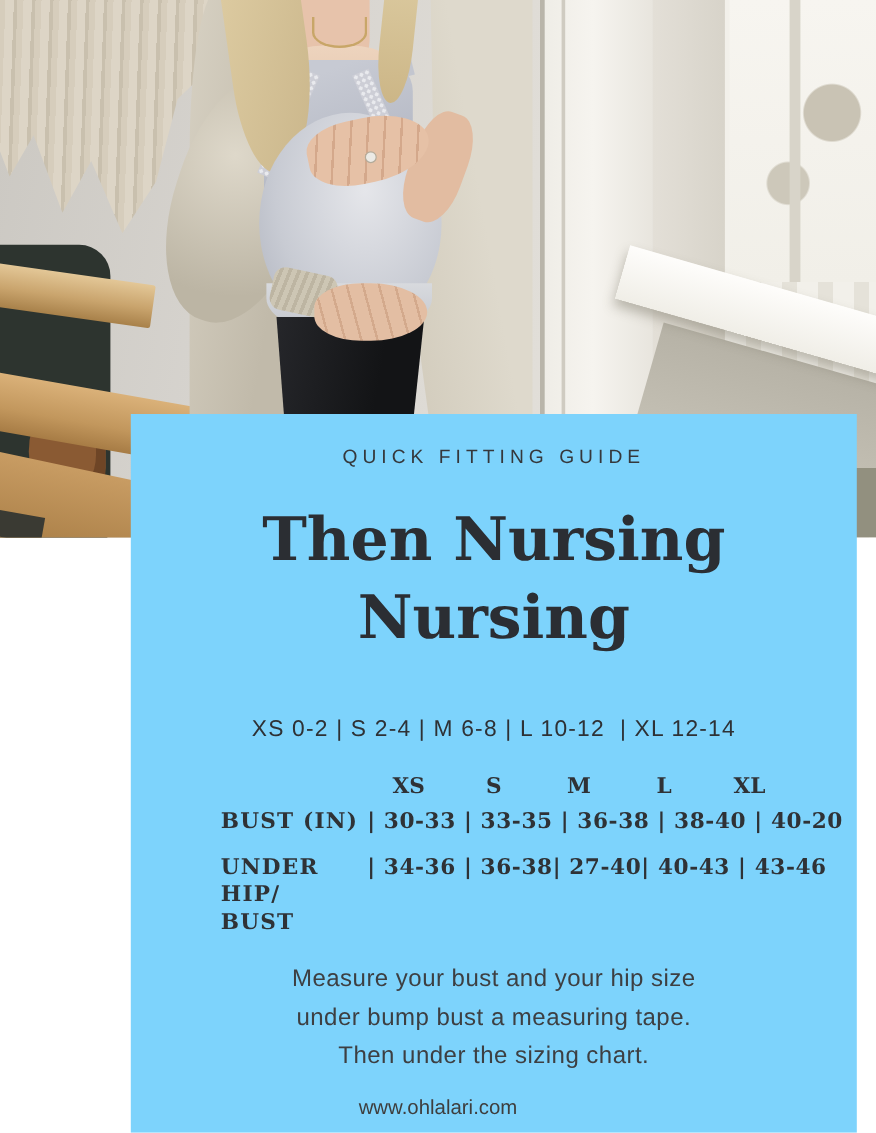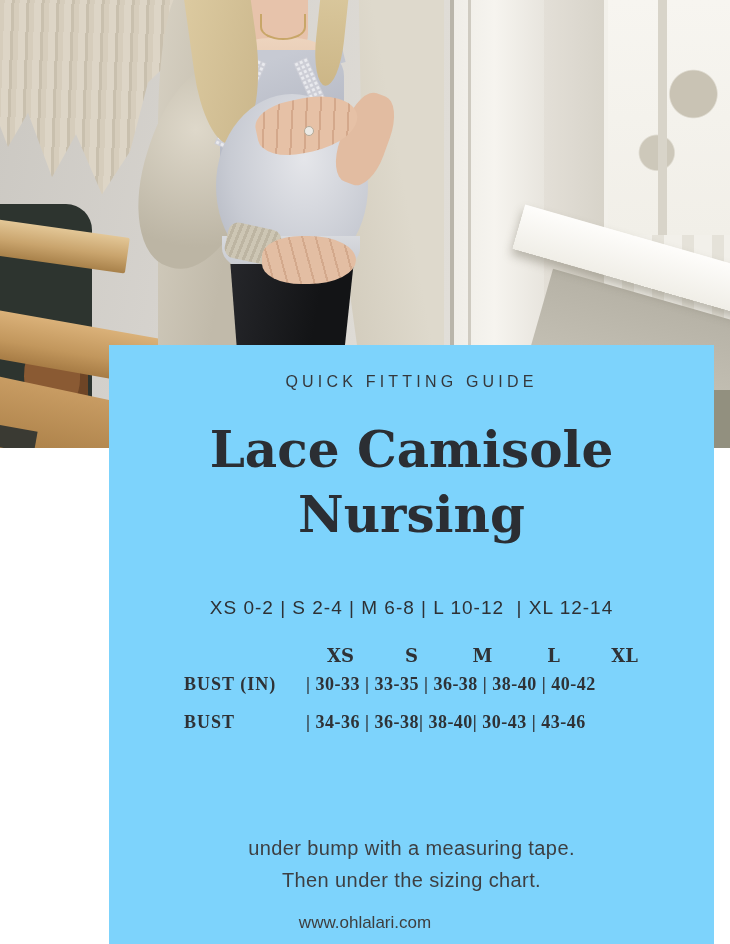--- a/index.html
+++ b/index.html
@@ -93,21 +93,21 @@
   .eyebrow{top:28px;left:0;width:100%;text-align:center;font-size:16px;letter-spacing:4.2px;
            color:#35383c;font-weight:400;}
   .title{top:72px;left:0;width:100%;text-align:center;font-family:"DejaVu Serif",serif;
          font-weight:700;font-size:50px;line-height:65px;color:#2b2e33;}
   .sizes-line{top:252px;left:0;width:100%;text-align:center;font-weight:400;font-size:19px;
               letter-spacing:1px;color:#2e3135;white-space:pre;}
   .size-table{top:300px;left:0;width:100%;font-family:"DejaVu Serif",serif;font-weight:700;
               color:#2f3236;font-size:18px;}
   .st-header{display:flex;margin-left:196px;width:355px;}
   .st-header span{flex:1 1 0;text-align:center;font-size:18px;}
-  .st-row{display:flex;margin-top:7px;align-items:flex-start;font-family:Liberation Serif, serif;}
+  .st-row{display:flex;margin-top:7px;align-items:flex-start;}
   .st-label{flex:none;width:122px;margin-left:75px;letter-spacing:1px;line-height:23px;}
   .st-values{white-space:pre;letter-spacing:.5px;line-height:23px;}
   .st-row.hip{margin-top:15px;}
   .measure{top:455px;left:0;width:100%;text-align:center;font-size:20px;line-height:32px;
            color:#3d3f42;letter-spacing:.4px;}
   .site-url{left:0;top:913px;width:730px;text-align:center;font-size:17px;color:#3e3e3e;}
 </style>
 </head>
 <body>
 
@@ -152,47 +152,48 @@
     <div class="abs hand-upper"></div>
     <div class="abs ring"></div>
     <div class="abs cuff"></div>
     <div class="abs hand-lower"></div>
   </div>
 
   <div class="abs card">
     <div class="abs eyebrow">QUICK FITTING GUIDE</div>
 
     <div class="abs title">
-      <span>Lace Camisole</span><br>
+      <span>Then Nursing</span><br>
       <span>Nursing</span>
     </div>
 
     <div class="abs sizes-line">XS 0-2 | S 2-4 | M 6-8 | L 10-12  | XL 12-14</div>
 
     <div class="abs size-table">
       <div class="st-header">
         <span>XS</span>
         <span>S</span>
         <span>M</span>
         <span>L</span>
         <span>XL</span>
       </div>
       <div class="st-row">
         <div class="st-label">BUST (IN)</div>
-        <div class="st-values">| 30-33 | 33-35 | 36-38 | 38-40 | 40-42</div>
+        <div class="st-values">| 30-33 | 33-35 | 36-38 | 38-40 | 40-20</div>
       </div>
       <div class="st-row hip">
         <div class="st-label">
+          <div>UNDER HIP/</div>
           <div>BUST</div>
         </div>
-        <div class="st-values">| 34-36 | 36-38| 38-40| 30-43 | 43-46</div>
+        <div class="st-values">| 34-36 | 36-38| 27-40| 40-43 | 43-46</div>
       </div>
     </div>
 
     <div class="abs measure">
-      <br>
-      <span>under bump with a measuring tape.</span><br>
+      <span>Measure your bust and your hip size</span><br>
+      <span>under bump bust a measuring tape.</span><br>
       <span>Then under the sizing chart.</span>
     </div>
   </div>
 
   <div class="abs site-url">www.ohlalari.com</div>
 </div>
 
 </body></html>

